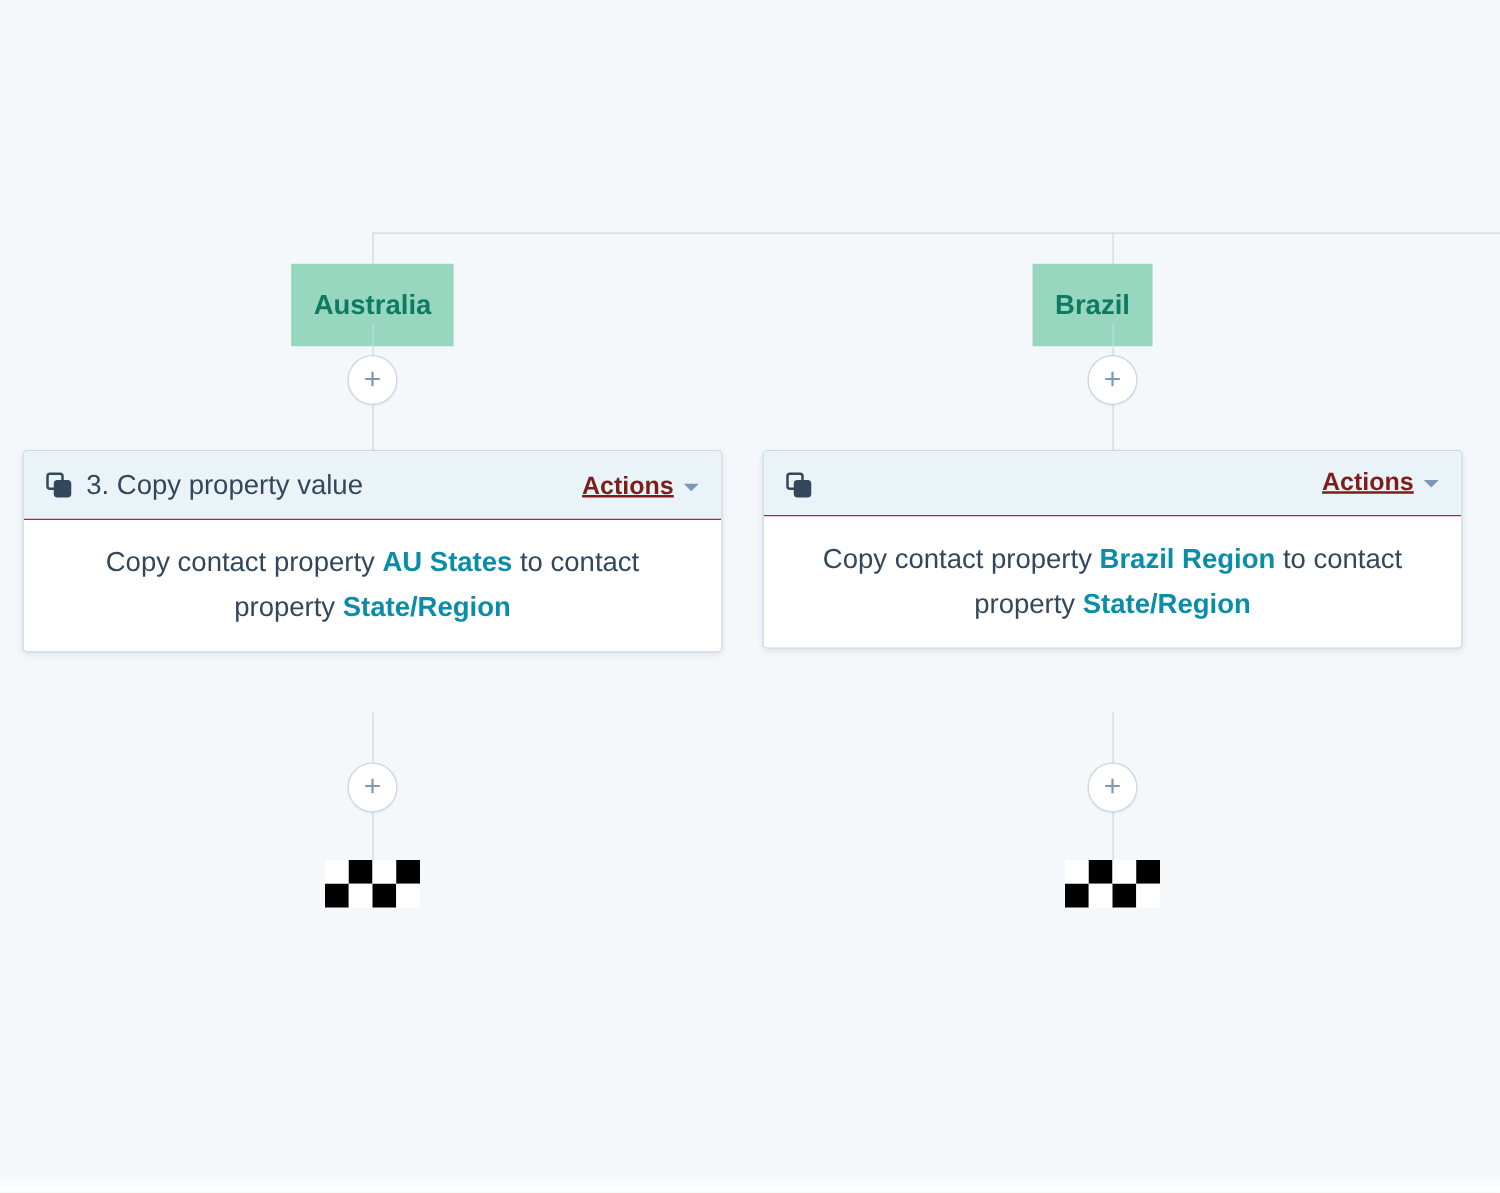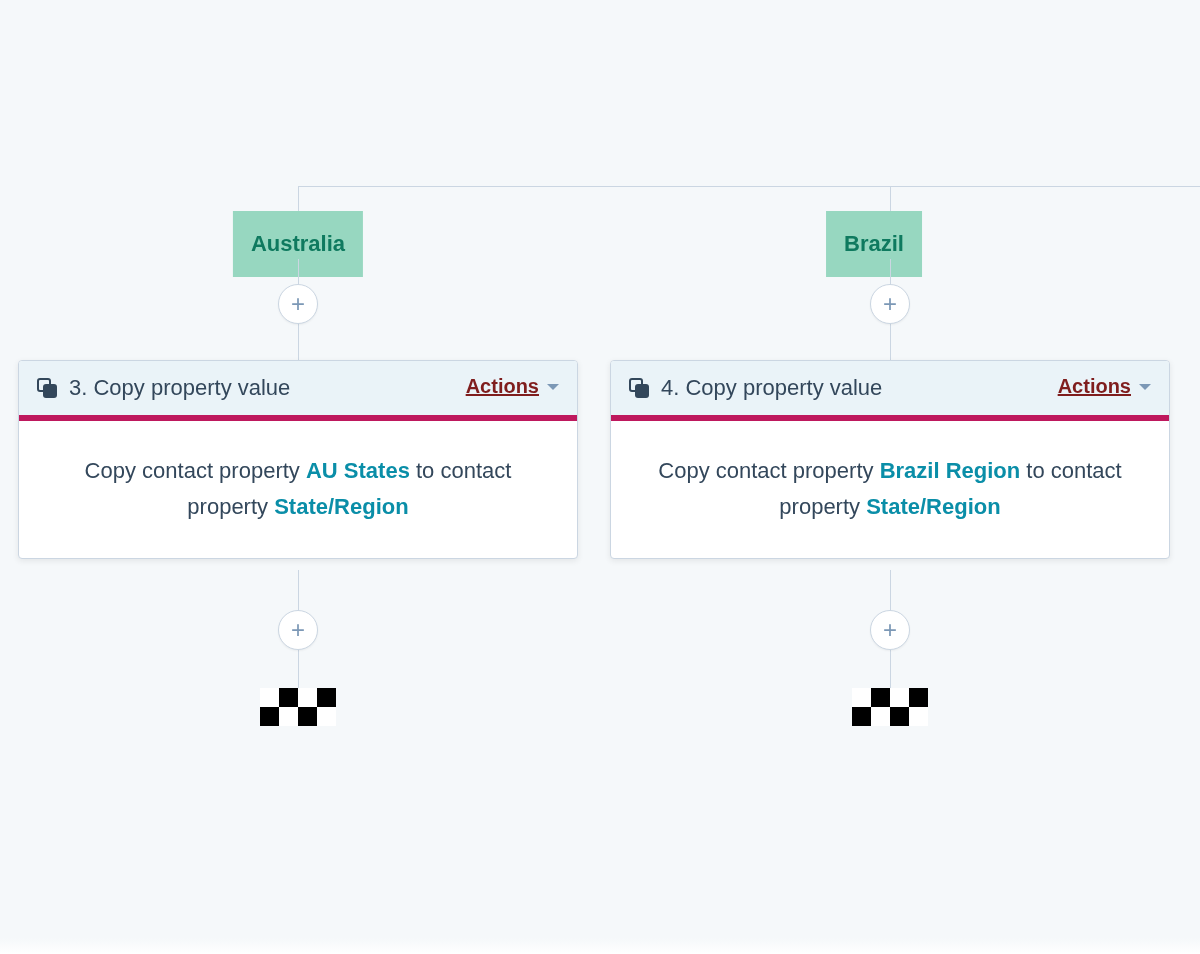--- a/index.html
+++ b/index.html
@@ -66,24 +66,24 @@
     transform: translateX(-50%);
     width: 560px;
     background: #fff;
     border: 1px solid #cbd6e2;
     border-radius: 4px;
     box-shadow: 0 2px 6px rgba(0,0,0,0.08);
     overflow: hidden;
   }
   .card-header {
     display: flex;
-    align-items: flex-start;
+    align-items: flex-end;
     justify-content: space-between;
     background: #eaf3f8;
-    border-bottom: 6px solid #be185d;
+    border-bottom: 1px solid #be185d;
     padding: 14px 18px;
   }
   .card-header-left {
     display: flex;
     align-items: center;
     gap: 12px;
   }
   .card-title {
     font-size: 22px;
     color: #33475b;
@@ -121,21 +121,21 @@
     text-decoration: underline;
   }
   .caret {
     width: 0; height: 0;
     border-left: 6px solid transparent;
     border-right: 6px solid transparent;
     border-top: 6px solid #7c98b6;
   }
 
   .card-body {
-    padding: 32px 40px;
+    padding: 16px 40px;
     text-align: center;
     color: #33475b;
     font-size: 22px;
     line-height: 1.65;
   }
   .hl {
     color: #0a8ea8;
     font-weight: 600;
   }
 
@@ -225,21 +225,20 @@
       <span>+</span>
     </div>
 
   <div class="card" style="left:890px; top:360px;">
     <div class="card-header">
       <div class="card-header-left">
         <div class="copy-icon">
           <div class="back"></div>
             <div class="front"></div>
         </div>
-        <span class="card-title">4. Copy property value</span>
       </div>
       <div class="actions">
         <span class="actions-label">Actions</span>
         <span class="caret"></span>
       </div>
     </div>
     <div class="card-body">
       <span>Copy contact property </span><span class="hl">Brazil Region</span><span> to contact property </span><span class="hl">State/Region</span>
     </div>
   </div>

